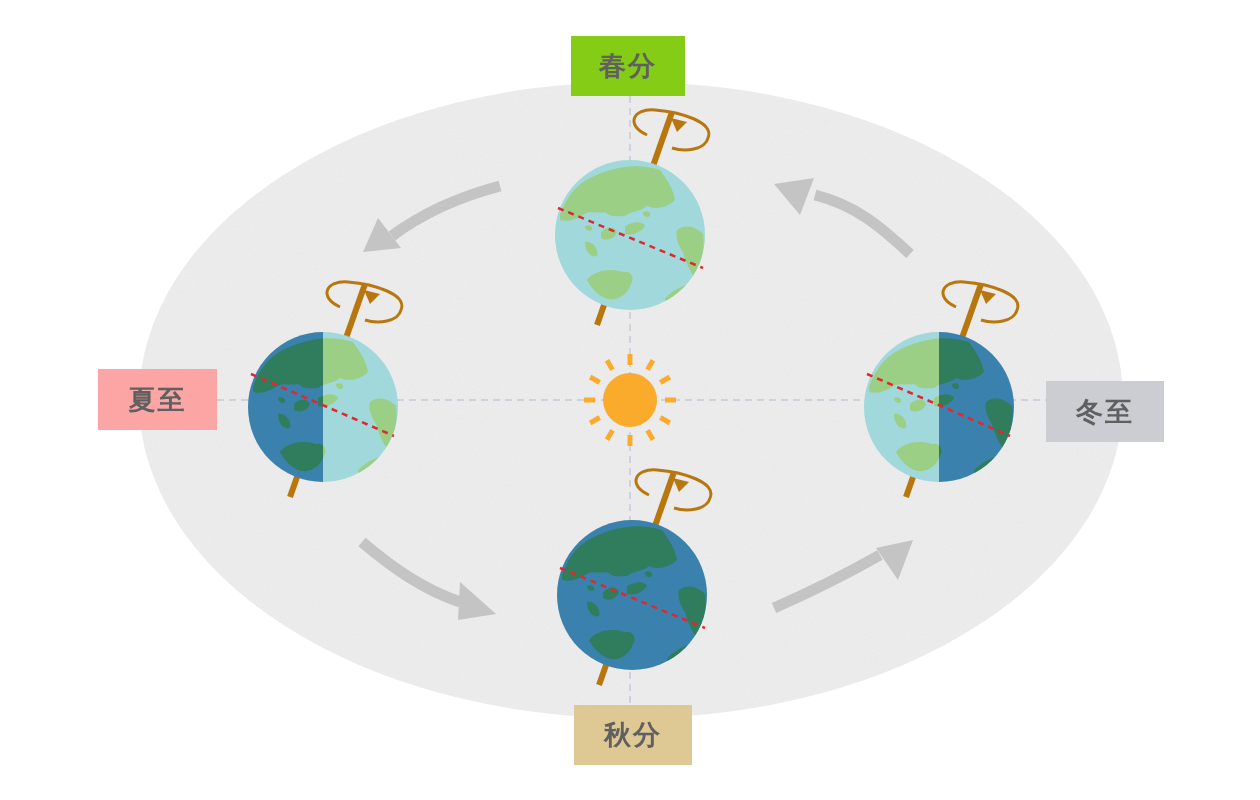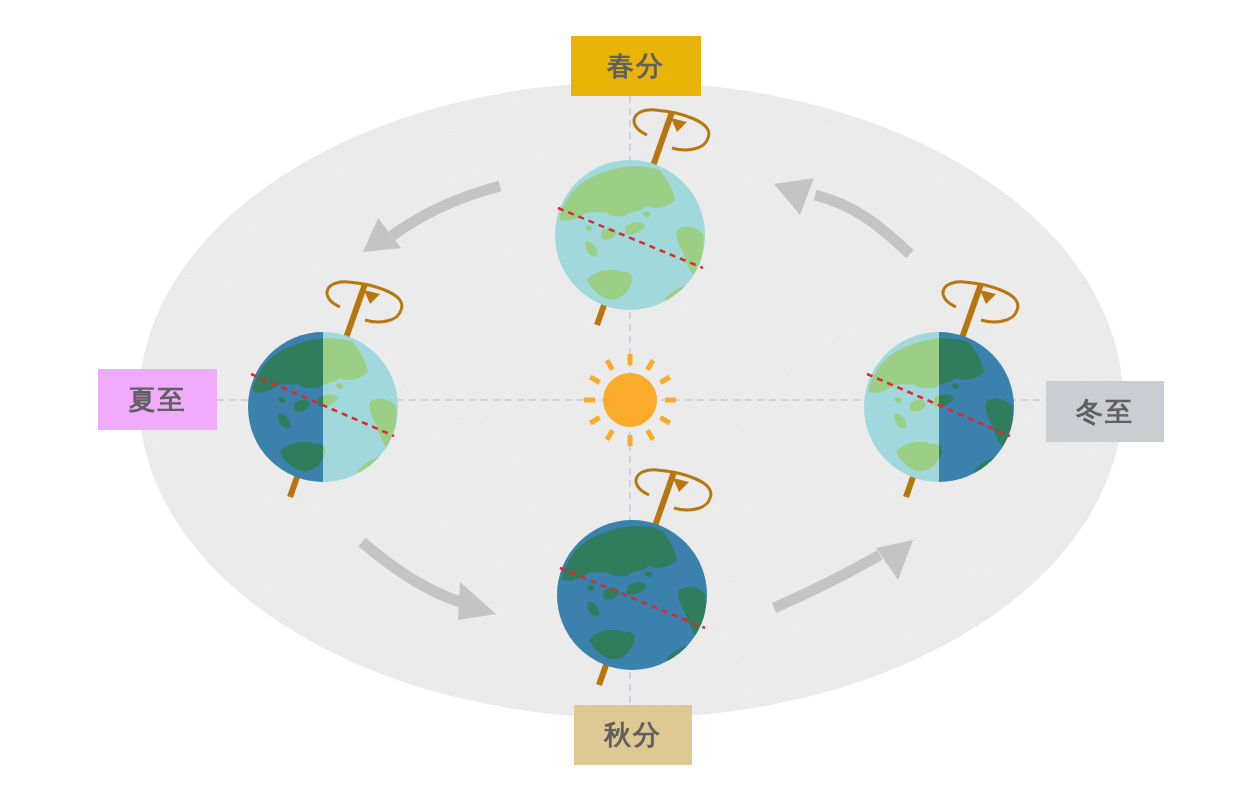--- a/index.html
+++ b/index.html
@@ -4,22 +4,22 @@
   <style>
     html, body { margin: 0; padding: 0; background: #ffffff; }
     body { width: 1260px; height: 800px; position: relative; overflow: hidden;
            font-family: "DejaVu Sans", "Liberation Sans", sans-serif; }
     #stage { position: absolute; left: 0; top: 0; width: 1260px; height: 800px; }
     .intro { position: absolute; left: 86px; top: 66px; color: #5f5f5f;
              font-size: 19px; line-height: 32px; font-weight: bold; letter-spacing: 0.5px; }
     .intro div { white-space: nowrap; }
     .label-box { position: absolute; display: flex; align-items: center; justify-content: center;
                  color: #606060; font-size: 27px; font-weight: bold; letter-spacing: 2px; }
-    .label-box.spring { left: 571px; top: 36px; width: 130px; height: 60px; background: #eab308; }
-    .label-box.summer { left: 98px; top: 369px; width: 119px; height: 61px; background: #f0abfc; }
+    .label-box.spring { left: 571px; top: 36px; width: 114px; height: 60px; background: #84cc16; }
+    .label-box.summer { left: 98px; top: 369px; width: 119px; height: 61px; background: #fca5a5; }
     .label-box.autumn { left: 574px; top: 705px; width: 118px; height: 60px; background: #dec894; }
     .label-box.winter { left: 1046px; top: 369px; width: 118px; height: 61px; background: #ccccd3; margin-top: 12px; }
   </style>
 </head>
 <body>
 
 <div id="stage">
   <svg width="1260" height="800" viewBox="0 0 1260 800" xmlns="http://www.w3.org/2000/svg">
     <defs>
       <filter id="paper" x="0" y="0" width="100%" height="100%">

